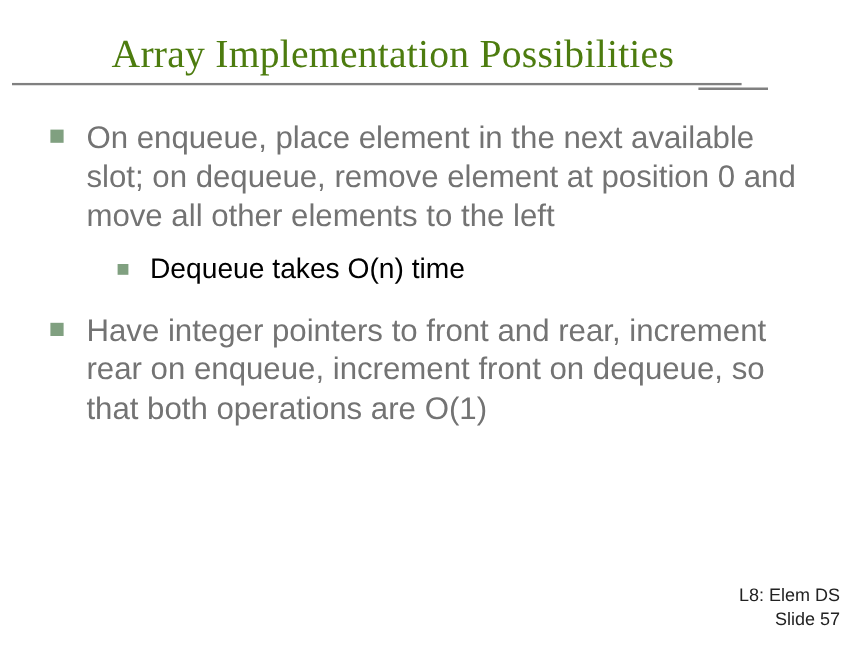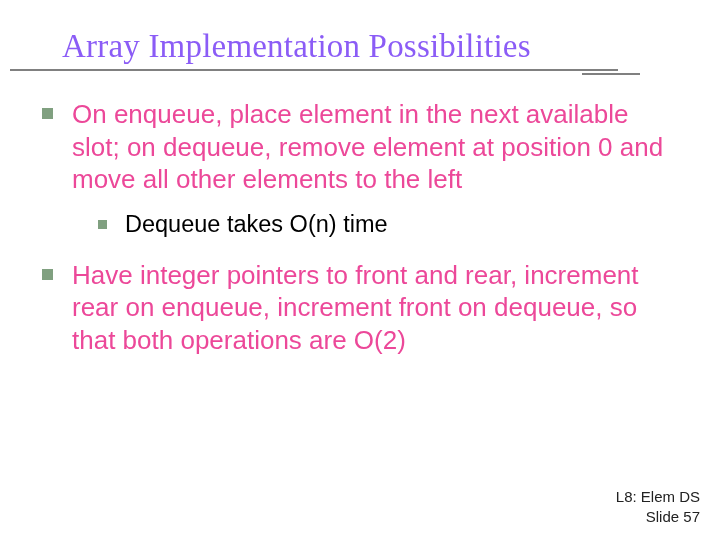--- a/index.html
+++ b/index.html
@@ -17,24 +17,25 @@
   }
   .title-wrap {
     position: absolute;
     top: 28px;
     left: 0;
     width: 720px;
   }
   .title {
     font-family: Georgia, 'Times New Roman', serif;
     font-size: 33px;
-    color: #8b5cf6;
+    color: #4d7c0f;
     font-weight: 400;
     padding-left: 62px;
     letter-spacing: 0.2px;
+    margin-left: 31px;
   }
   .title-underline {
     margin-top: 4px;
     width: 630px;
     height: 1px;
     margin-left: 10px;
   }
   .title-underline svg { display: block; }
   .body {
     position: absolute;
@@ -51,21 +52,21 @@
     width: 11px;
     height: 11px;
     background: #80a080;
     flex: 0 0 auto;
     margin-top: 10px;
     margin-right: 19px;
   }
   .l1 .txt {
     font-size: 26px;
     line-height: 1.25;
-    color: #ec4899;
+    color: #737373;
     font-weight: 400;
   }
   .l2 {
     display: flex;
     align-items: flex-start;
     margin-left: 56px;
     margin-top: 14px;
     margin-bottom: 20px;
     text-align: right;
   }
@@ -114,21 +115,21 @@
       <div class="txt">On enqueue, place element in the next available slot; on dequeue, remove element at position 0 and move all other elements to the left</div>
     </div>
 
     <div class="l2">
       <div class="sq"></div>
       <div class="txt">Dequeue takes O(n) time</div>
     </div>
 
     <div class="l1">
       <div class="sq"></div>
-      <div class="txt">Have integer pointers to front and rear, increment rear on enqueue, increment front on dequeue, so that both operations are O(2)</div>
+      <div class="txt">Have integer pointers to front and rear, increment rear on enqueue, increment front on dequeue, so that both operations are O(1)</div>
     </div>
 
   </div>
 
   <div class="footer">
     <div>L8: Elem DS</div>
     <div>Slide 57</div>
   </div>
 
 </div>

